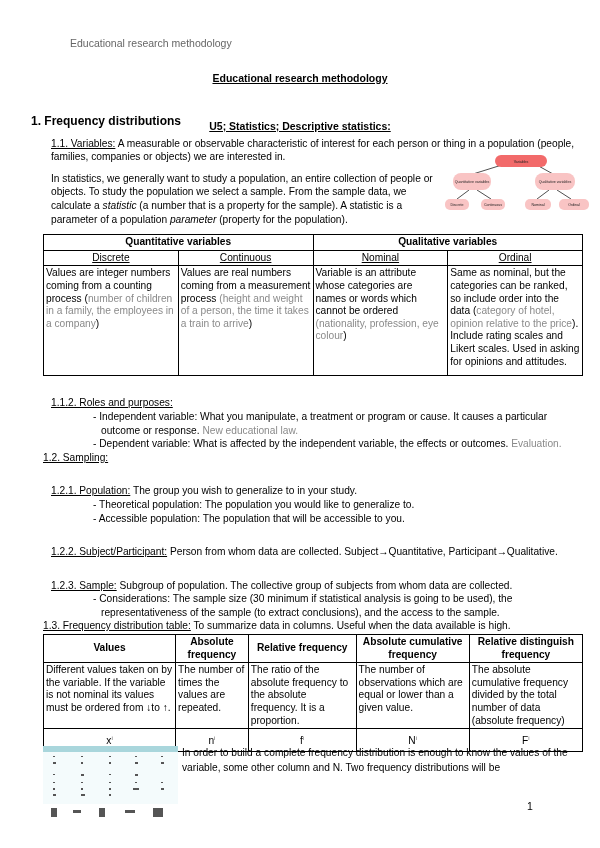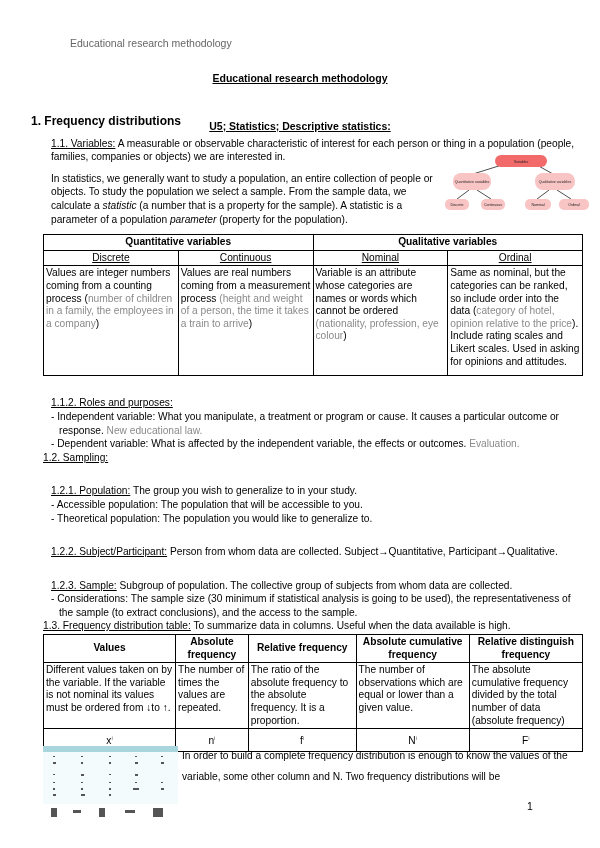--- a/index.html
+++ b/index.html
@@ -15,26 +15,26 @@
   .grey { color: #8a8a8a; }
   .para { margin: 8px; }
   .intro { width: 395px; }
   .diagram { position: absolute; left: 445px; top: 155px; width: 145px; height: 56px; }
   table { border-collapse: collapse; width: 540px; table-layout: fixed; }
   td, th { border: 1.3px solid #000; padding: 1px 2px; vertical-align: top; font-size: 10.2px; line-height: 12.6px; }
   th { font-weight: bold; text-align: center; vertical-align: middle; }
   .var-table { margin-top: 1px; }
   .var-table td.sub { text-align: center; }
   .indent1 { padding-left: 8px; margin-top: 20px; }
-  .bullet { padding-left: 16px; text-indent: -8px; }
+  .bullet { padding-left: 16px; text-indent: -8px; margin-left: 42px; }
   .freq-table { margin-top: 1px; }
   .freq-table td.sym { text-align: center; padding: 3px 2px; }
   .sym sup { font-size: 6px; color: #666; }
   .thumb { position: absolute; left: 43px; top: 746px; width: 135px; height: 76px; }
-  .after { position: absolute; left: 182px; top: 745px; width: 405px; line-height: 21px; }
+  .after { position: absolute; left: 182px; top: 745px; width: 405px; line-height: 15px; }
   .pagenum { position: absolute; left: 527px; top: 800px; font-size: 10.5px; }
 </style>
 </head>
 <body>
 
 <div class="running-header">Educational research methodology</div>
 <div class="title t1">Educational research methodology</div>
 <div class="title t2">U5; Statistics; Descriptive statistics:</div>
 
 <div class="content">
@@ -72,22 +72,22 @@
     </tr>
   </tbody>
     </table>
 
   <div class="indent1 u">1.1.2. Roles and purposes:</div>
   <div class="bullet"><span>- Independent variable: What you manipulate, a treatment or program or cause. It causes a particular outcome or response. </span><span class="grey">New educational law.</span></div>
   <div class="bullet"><span>- Dependent variable: What is affected by the independent variable, the effects or outcomes. </span><span class="grey">Evaluation.</span></div>
 
   <div class="u">1.2. Sampling:</div>
   <div class="indent1"><span class="u">1.2.1. Population:</span><span> The group you wish to generalize to in your study.</span></div>
+  <div class="bullet">- Theoretical population: The population you would like to generalize to.</div>
   <div class="bullet">- Accessible population: The population that will be accessible to you.</div>
-  <div class="bullet">- Theoretical population: The population you would like to generalize to.</div>
   <div class="indent1"><span class="u">1.2.2. Subject/Participant:</span><span> Person from whom data are collected. Subject→Quantitative, Participant→Qualitative.</span></div>
   <div class="indent1"><span class="u">1.2.3. Sample:</span><span> Subgroup of population. The collective group of subjects from whom data are collected.</span></div>
   <div class="bullet">- Considerations: The sample size (30 minimum if statistical analysis is going to be used), the representativeness of the sample (to extract conclusions), and the access to the sample.</div>
 
   <div><span class="u">1.3. Frequency distribution table:</span><span> To summarize data in columns. Useful when the data available is high.</span></div>
 
   <table class="freq-table">
     <colgroup>
         <col style="width:24.5%">
         <col style="width:13.5%">

